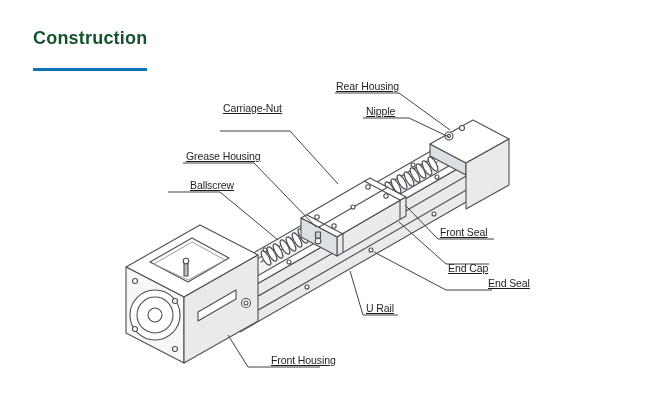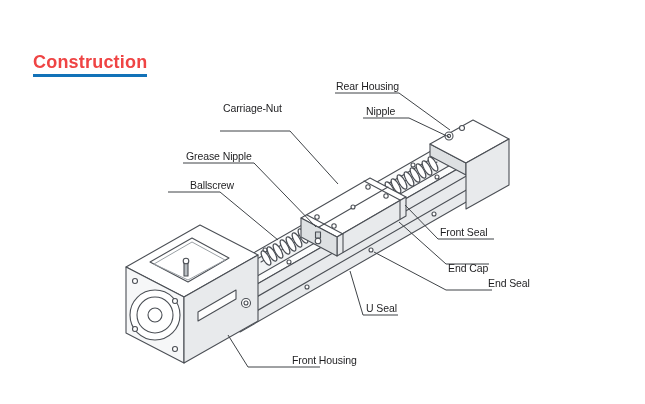--- a/index.html
+++ b/index.html
@@ -1,20 +1,20 @@
 <!DOCTYPE html>
 <html><head>
 <meta charset="utf-8">
 <style>
   html,body{margin:0;padding:0;background:#fff;}
   #page{position:relative;width:645px;height:404px;background:#ffffff;overflow:hidden;
         font-family:"Liberation Sans",sans-serif;}
   .title{position:absolute;left:33px;top:28px;font-size:18px;font-weight:bold;
-         color:#ef4444;border-bottom:3px solid #1272b8;padding-bottom:1px;letter-spacing:.2px;margin-top:24px;}
-  .lbl{position:absolute;font-size:10.5px;color:#1e1e20;white-space:nowrap;letter-spacing:-.1px;}
+         color:#14532d;border-bottom:3px solid #1272b8;padding-bottom:19px;letter-spacing:.2px;}
+  .lbl{position:absolute;font-size:10.5px;color:#1e1e20;white-space:nowrap;letter-spacing:-.1px;text-decoration:underline;}
   svg{position:absolute;left:0;top:0;}
   .ln{stroke:#4b4f55;stroke-width:1.1;stroke-linejoin:round;stroke-linecap:round;}
   .leader{stroke:#3f4347;stroke-width:1;fill:none;}
 </style>
 </head>
 <body>
 
 <div id="page">
 
   <svg width="645" height="404" viewBox="0 0 645 404">
@@ -136,20 +136,20 @@
       <polyline class="leader" points="398,315 363,315 350,271"></polyline>
       <polyline class="leader" points="320,367 248,367 228,335"></polyline>
     </g>
   </svg>
 
   <div class="title">Construction</div>
 
   <div class="lbl" style="left:336px;top:80px;">Rear Housing</div>
   <div class="lbl" style="left:366px;top:105px;">Nipple</div>
   <div class="lbl" style="left:223px;top:102px;">Carriage-Nut</div>
-  <div class="lbl" style="left:186px;top:150px;">Grease Nipple</div>
+  <div class="lbl" style="left:186px;top:150px;">Grease Housing</div>
   <div class="lbl" style="left:170px;top:179px;margin-left:20px;">Ballscrew</div>
   <div class="lbl" style="left:440px;top:226px;">Front Seal</div>
   <div class="lbl" style="left:448px;top:262px;">End Cap</div>
   <div class="lbl" style="left:448px;top:277px;margin-left:40px;">End Seal</div>
-  <div class="lbl" style="left:366px;top:302px;">U Seal</div>
-  <div class="lbl" style="left:260px;top:354px;padding-left:32px;">Front Housing</div>
+  <div class="lbl" style="left:366px;top:302px;">U Rail</div>
+  <div class="lbl" style="left:239px;top:354px;padding-left:32px;">Front Housing</div>
 </div>
 
 </body></html>

